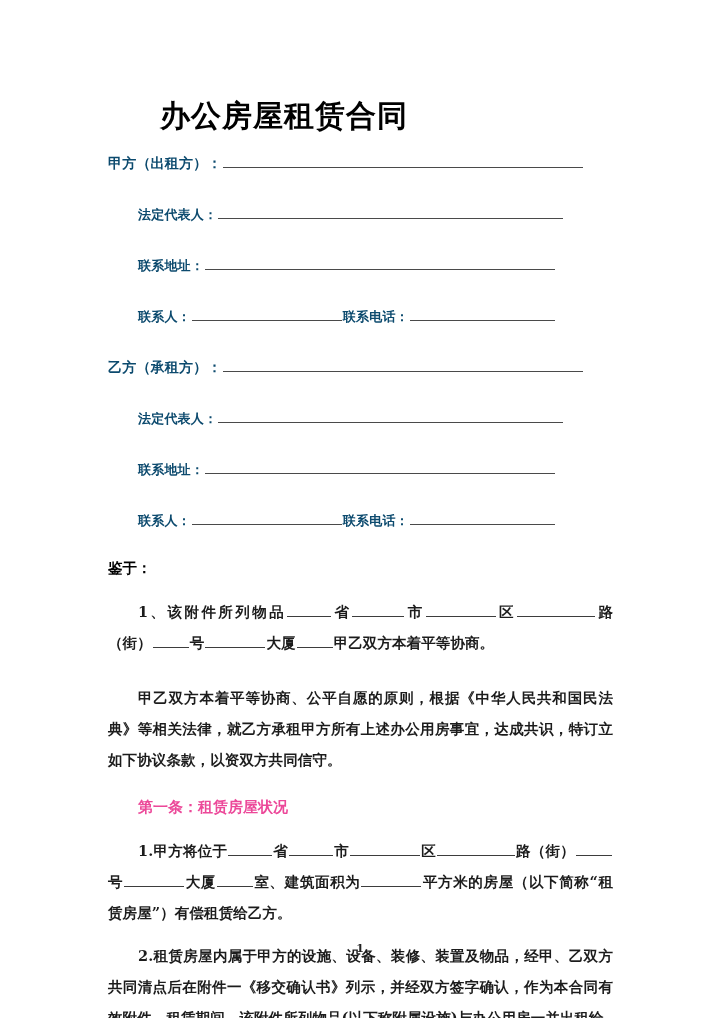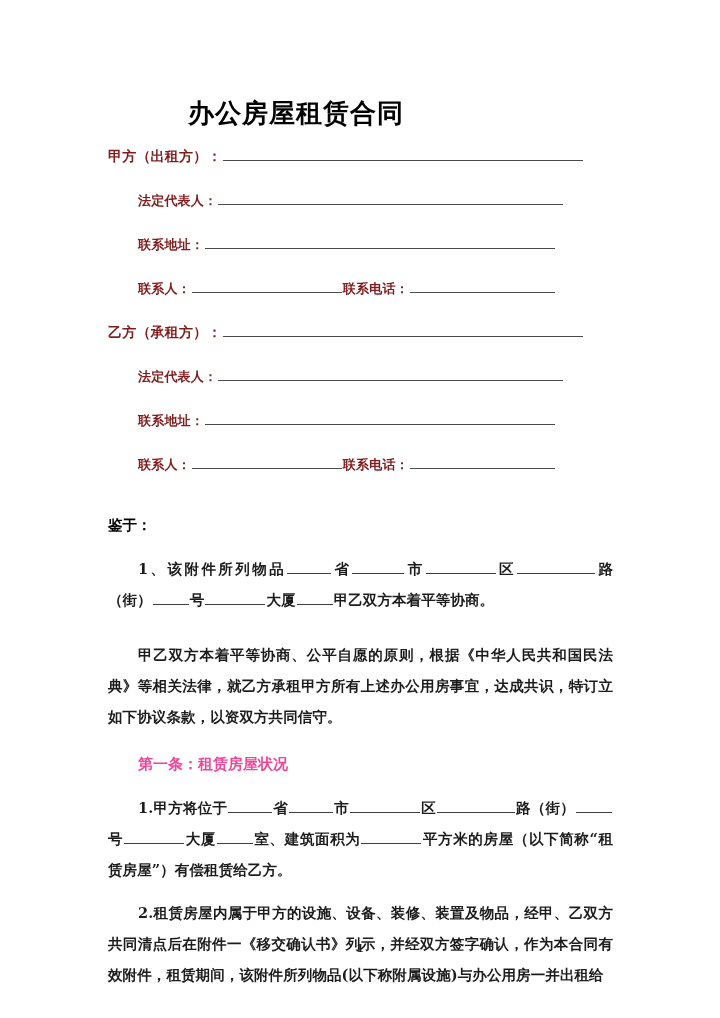--- a/index.html
+++ b/index.html
@@ -19,45 +19,46 @@
   .page {
     position: absolute;
     inset: 0;
     background: #ffffff;
   }
 
   
   .doc-title {
     position: absolute;
     top: 96px;
-    left: 12px;
+    left: 0;
     width: 568px;
     text-align: center;
-    font-size: 26px;
+    font-size: 30px;
     font-weight: bold;
     letter-spacing: 1px;
     font-family: "DejaVu Sans", "Liberation Sans", sans-serif;
     color: #000;
   }
 
   
   .body-col {
     position: absolute;
     left: 108px;
     top: 140px;
     width: 505px;
   }
 
   .line {
     font-size: 14.5px;
     font-weight: bold;
     line-height: 31px;
     white-space: nowrap;
-    color: #7f1d1d;
+    color: #0c4a6e;
     letter-spacing: 0.2px;
+    margin-top: 7px;
   }
 
   .line.indent2 { padding-left: 30px; }
 
   .label-bold {
     font-family: "DejaVu Sans", "Liberation Sans", sans-serif;
     font-weight: bold;
     font-size: 14px;
   }
   .label-serif {
@@ -105,21 +106,20 @@
     padding-left: 30px;
     font-family: "DejaVu Sans", "Liberation Sans", sans-serif;
     color: #ec4899;
   }
   .whereas-head {
     font-size: 14.5px;
     font-weight: bold;
     line-height: 31px;
     font-family: "DejaVu Sans", "Liberation Sans", sans-serif;
     color: #000;
-    margin-top: 13px;
   }
 
   
   .ib {
     display: inline-block;
     border-bottom: 1.3px solid #3d3d3d;
     height: 13px;
     vertical-align: baseline;
     margin: 0 1px;
   }

